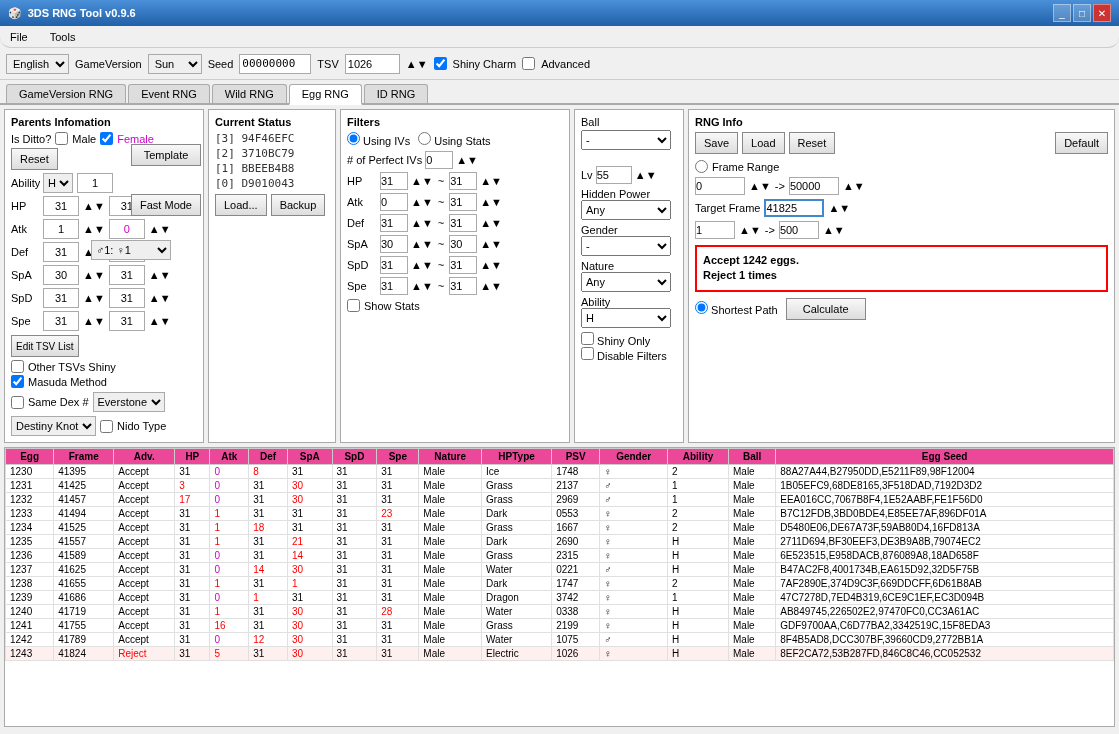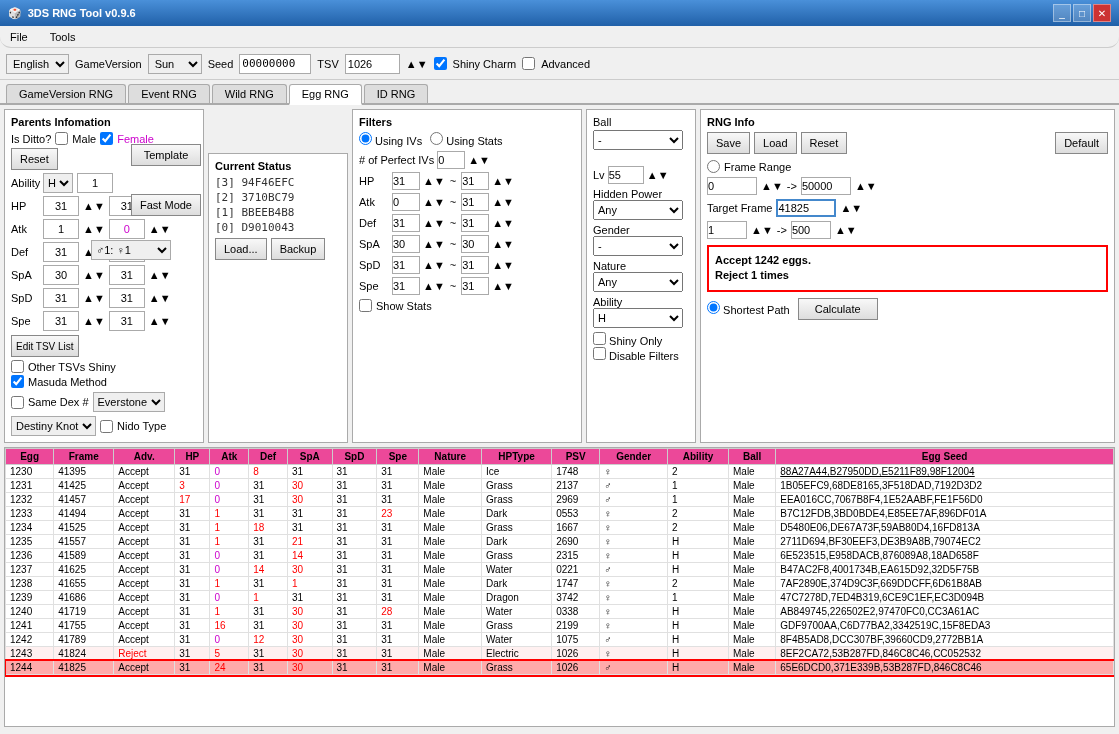--- a/index.html
+++ b/index.html
@@ -99,21 +99,21 @@
     .form-label { width: 28px; font-size: 11px; }
     .spin-input { width: 36px; height: 20px; border: 1px solid #aaa; text-align: center; }
     .small-select { height: 20px; border: 1px solid #aaa; }
     .btn {
       border: 1px solid #888; background: linear-gradient(to bottom, #f8f8f8, #ddd);
       padding: 2px 8px; cursor: pointer; height: 22px; font-size: 11px;
     }
     .pink { color: #cc00cc; }
 
     
-    .status-panel { width: 140px; margin-top: 44px; }
+    .status-panel { width: 128px; }
     .status-panel h3 { font-size: 11px; font-weight: bold; margin-bottom: 4px; }
     .status-entry { font-family: monospace; font-size: 11px; color: #333; margin-bottom: 2px; }
     .status-buttons { display: flex; gap: 4px; margin-top: 4px; }
 
     
     .filters-panel { width: 230px; }
     .filters-panel h3 { font-size: 11px; font-weight: bold; margin-bottom: 4px; }
     .filter-row { display: flex; align-items: center; gap: 3px; margin-bottom: 3px; }
     .filter-label { width: 30px; }
 
@@ -499,21 +499,21 @@
             <td style="color: red;">8</td>
             <td style="color: black;">31</td>
             <td style="color: black;">31</td>
             <td style="color: black;">31</td>
             <td style="color: black;">Male</td>
             <td style="color: black;">Ice</td>
             <td style="color: black;">1748</td>
             <td style="color: black;">♀</td>
             <td style="color: black;">2</td>
             <td style="color: black;">Male</td>
-            <td style="color: black; text-decoration: underline;">88A27A44,B27950DD,E5211F89,98F12004</td>
+            <td style="color: black;">88A27A44,B27950DD,E5211F89,98F12004</td>
           </tr>
           <tr>
             <td style="color: black;">1231</td>
             <td style="color: black;">41425</td>
             <td style="color: black;">Accept</td>
             <td style="color: red;">3</td>
             <td style="color: rgb(204, 0, 204);">0</td>
             <td style="color: black;">31</td>
             <td style="color: red;">30</td>
             <td style="color: black;">31</td>
@@ -735,34 +735,16 @@
             <td style="color: black;">31</td>
             <td style="color: black;">31</td>
             <td style="color: black;">Male</td>
             <td style="color: black;">Electric</td>
             <td style="color: black;">1026</td>
             <td style="color: black;">♀</td>
             <td style="color: black;">H</td>
             <td style="color: black;">Male</td>
             <td style="color: black;">8EF2CA72,53B287FD,846C8C46,CC052532</td>
           </tr>
-          <tr style="background: rgb(255, 170, 170); outline: red solid 2px;">
-            <td style="color: black;">1244</td>
-            <td style="color: black;">41825</td>
-            <td style="color: black;">Accept</td>
-            <td style="color: black;">31</td>
-            <td style="color: red;">24</td>
-            <td style="color: black;">31</td>
-            <td style="color: red;">30</td>
-            <td style="color: black;">31</td>
-            <td style="color: black;">31</td>
-            <td style="color: black;">Male</td>
-            <td style="color: black;">Grass</td>
-            <td style="color: black;">1026</td>
-            <td style="color: black;">♂</td>
-            <td style="color: black;">H</td>
-            <td style="color: black;">Male</td>
-            <td style="color: black;">65E6DCD0,371E339B,53B287FD,846C8C46</td>
-          </tr>
         </tbody>
     </table>
   </div>
 </div>
 
 </body></html>

